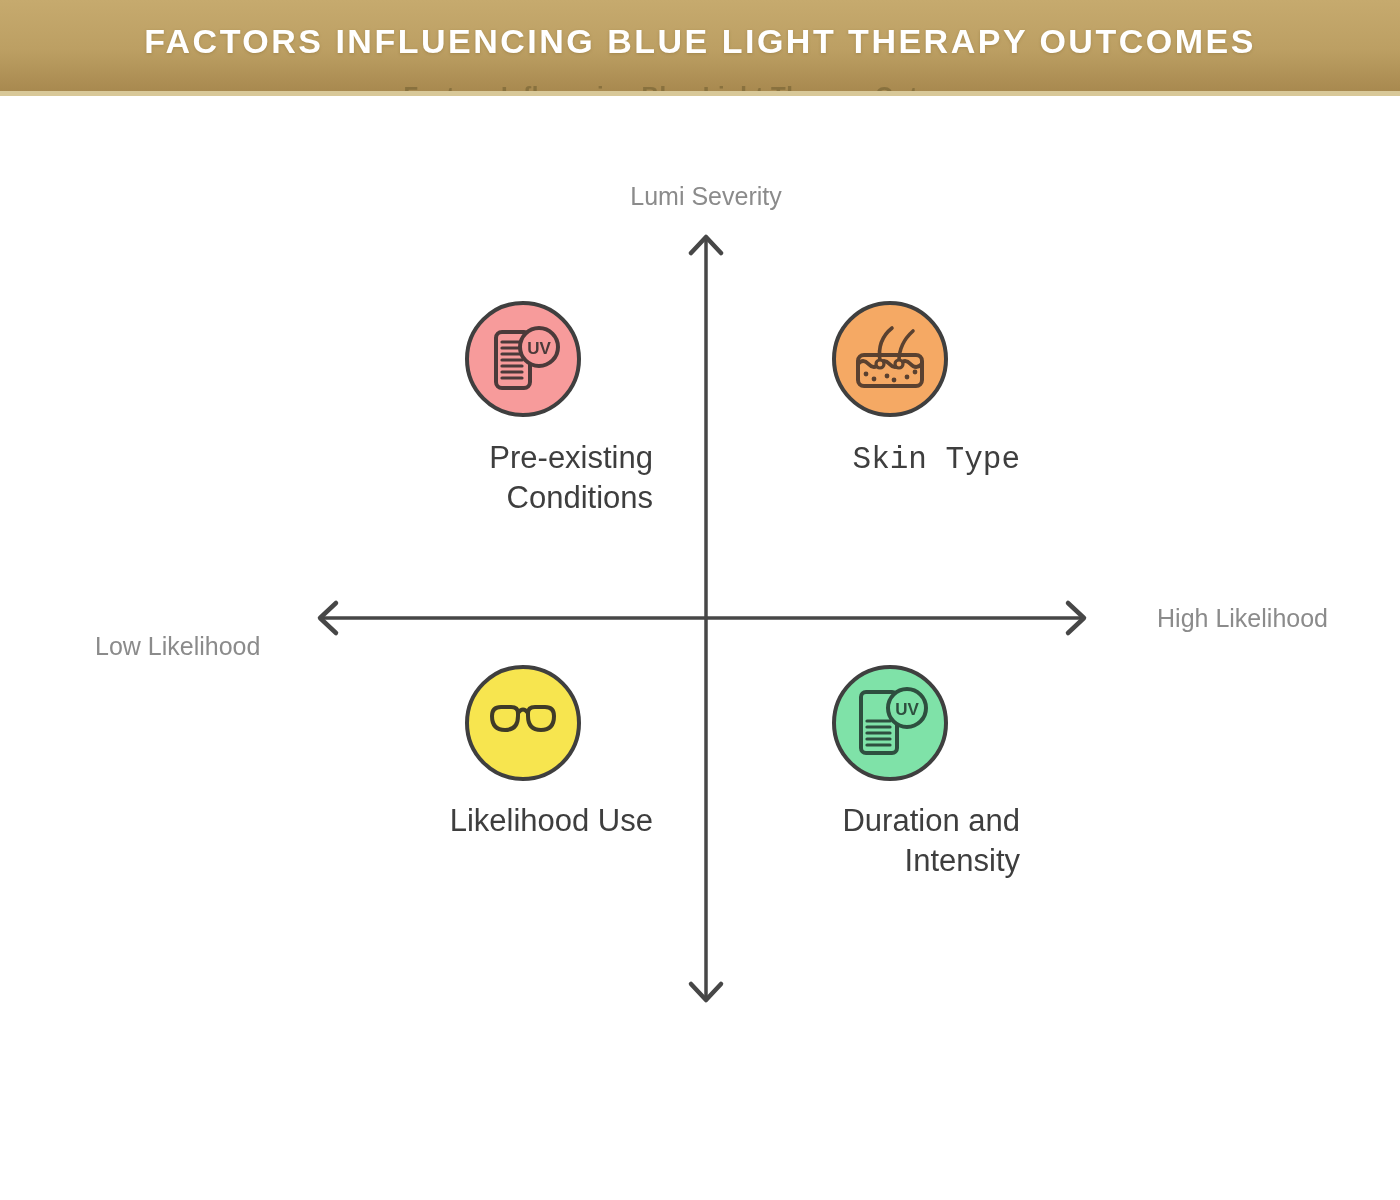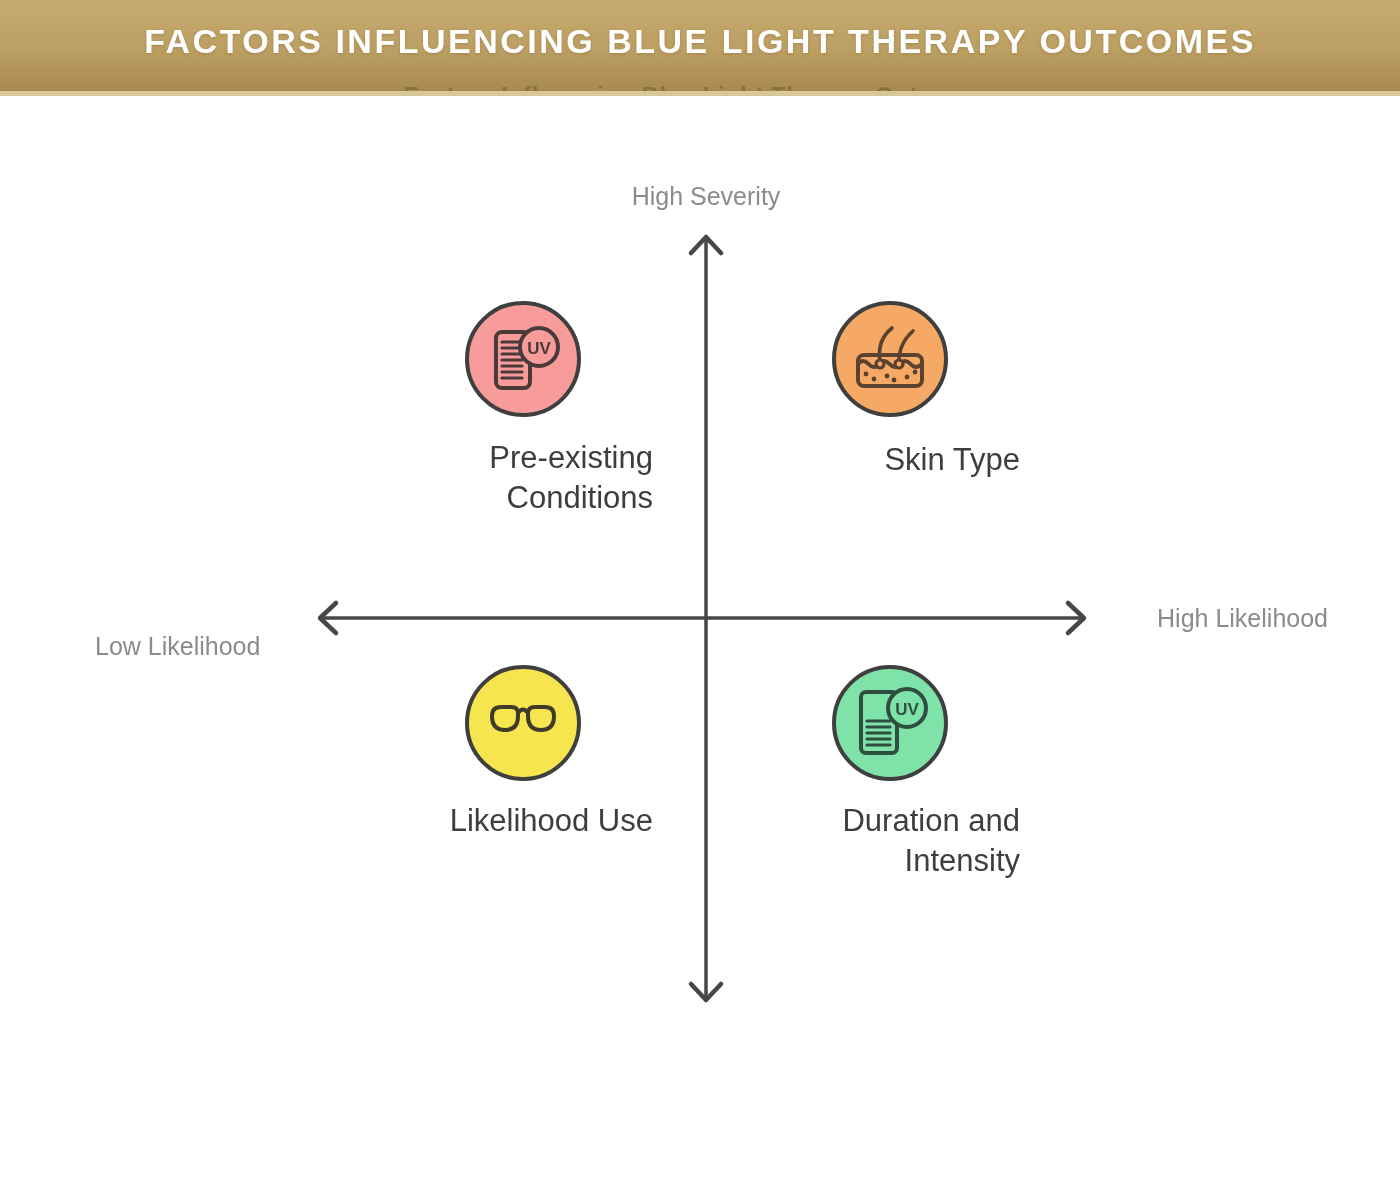--- a/index.html
+++ b/index.html
@@ -72,21 +72,21 @@
 
   .quad-label {
     position: absolute;
     width: 260px;
     text-align: right;
     color: #3E3E3E;
     font-size: 31px;
     line-height: 40px;
   }
   .quad-label.tl { left: 393px; top: 438px; }
-  .quad-label.tr { left: 760px; top: 440px; }
+  .quad-label.tr { left: 760px; top: 440px; font-family: Liberation Mono, monospace; }
   .quad-label.bl { left: 393px; top: 801px; }
   .quad-label.br { left: 760px; top: 801px; }
 
   
   .logo {
     position: absolute;
     left: 545px; top: 1068px;
     width: 316px; height: 118px;
   }
   .logo text {
@@ -112,21 +112,21 @@
       <line x1="323" y1="618" x2="1081" y2="618"></line>
     </g>
     <g stroke="#474747" stroke-width="4.5" fill="none" stroke-linecap="round" stroke-linejoin="round">
       <path d="M 691 253 L 706 237 L 721 253"></path>
       <path d="M 691 984 L 706 1000 L 721 984"></path>
       <path d="M 336 603 L 320 618 L 336 633"></path>
       <path d="M 1068 603 L 1084 618 L 1068 633"></path>
     </g>
   </svg>
 
-  <div class="axis-label top">High Severity</div>
+  <div class="axis-label top">Lumi Severity</div>
   <div class="axis-label left">Low Likelihood</div>
   <div class="axis-label right">High Likelihood</div>
 
   <svg class="quad-icon tl" viewBox="0 0 118 118">
     <circle cx="59" cy="59" r="56" stroke="#3F3F3F" stroke-width="4" fill="#F79B9B"></circle>
     <g fill="none" stroke-width="4" stroke-linecap="round" stroke-linejoin="round" stroke="#4B3A3A">
       <rect x="32" y="32" width="34" height="56" rx="6"></rect>
       <g stroke-width="3.2">
         <line x1="38" y1="42" x2="58" y2="42"></line>
         <line x1="38" y1="48" x2="58" y2="48"></line>

